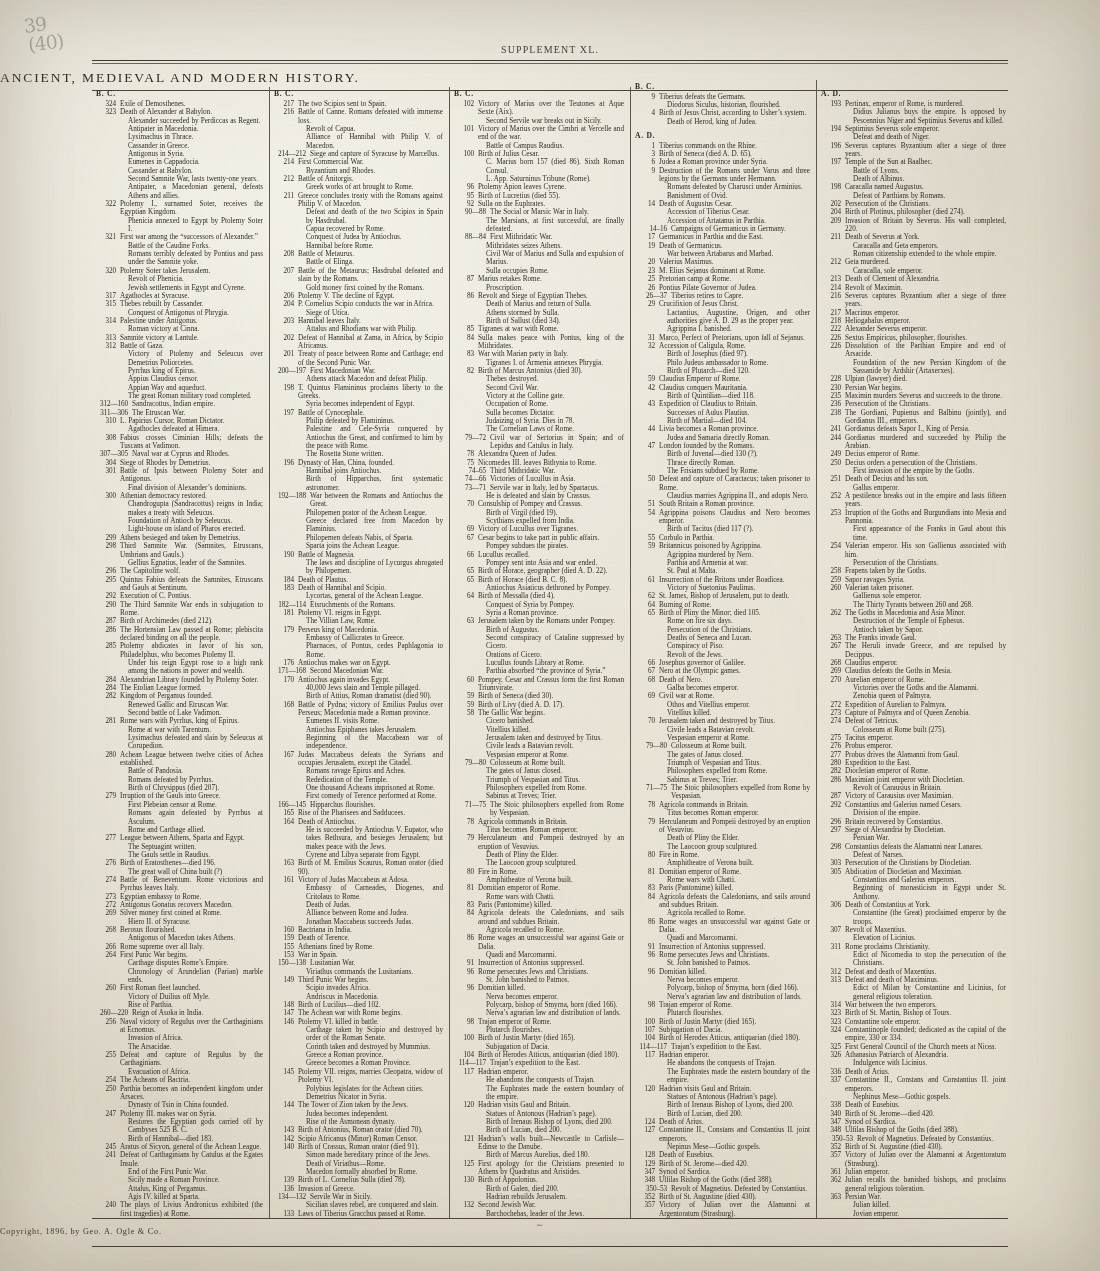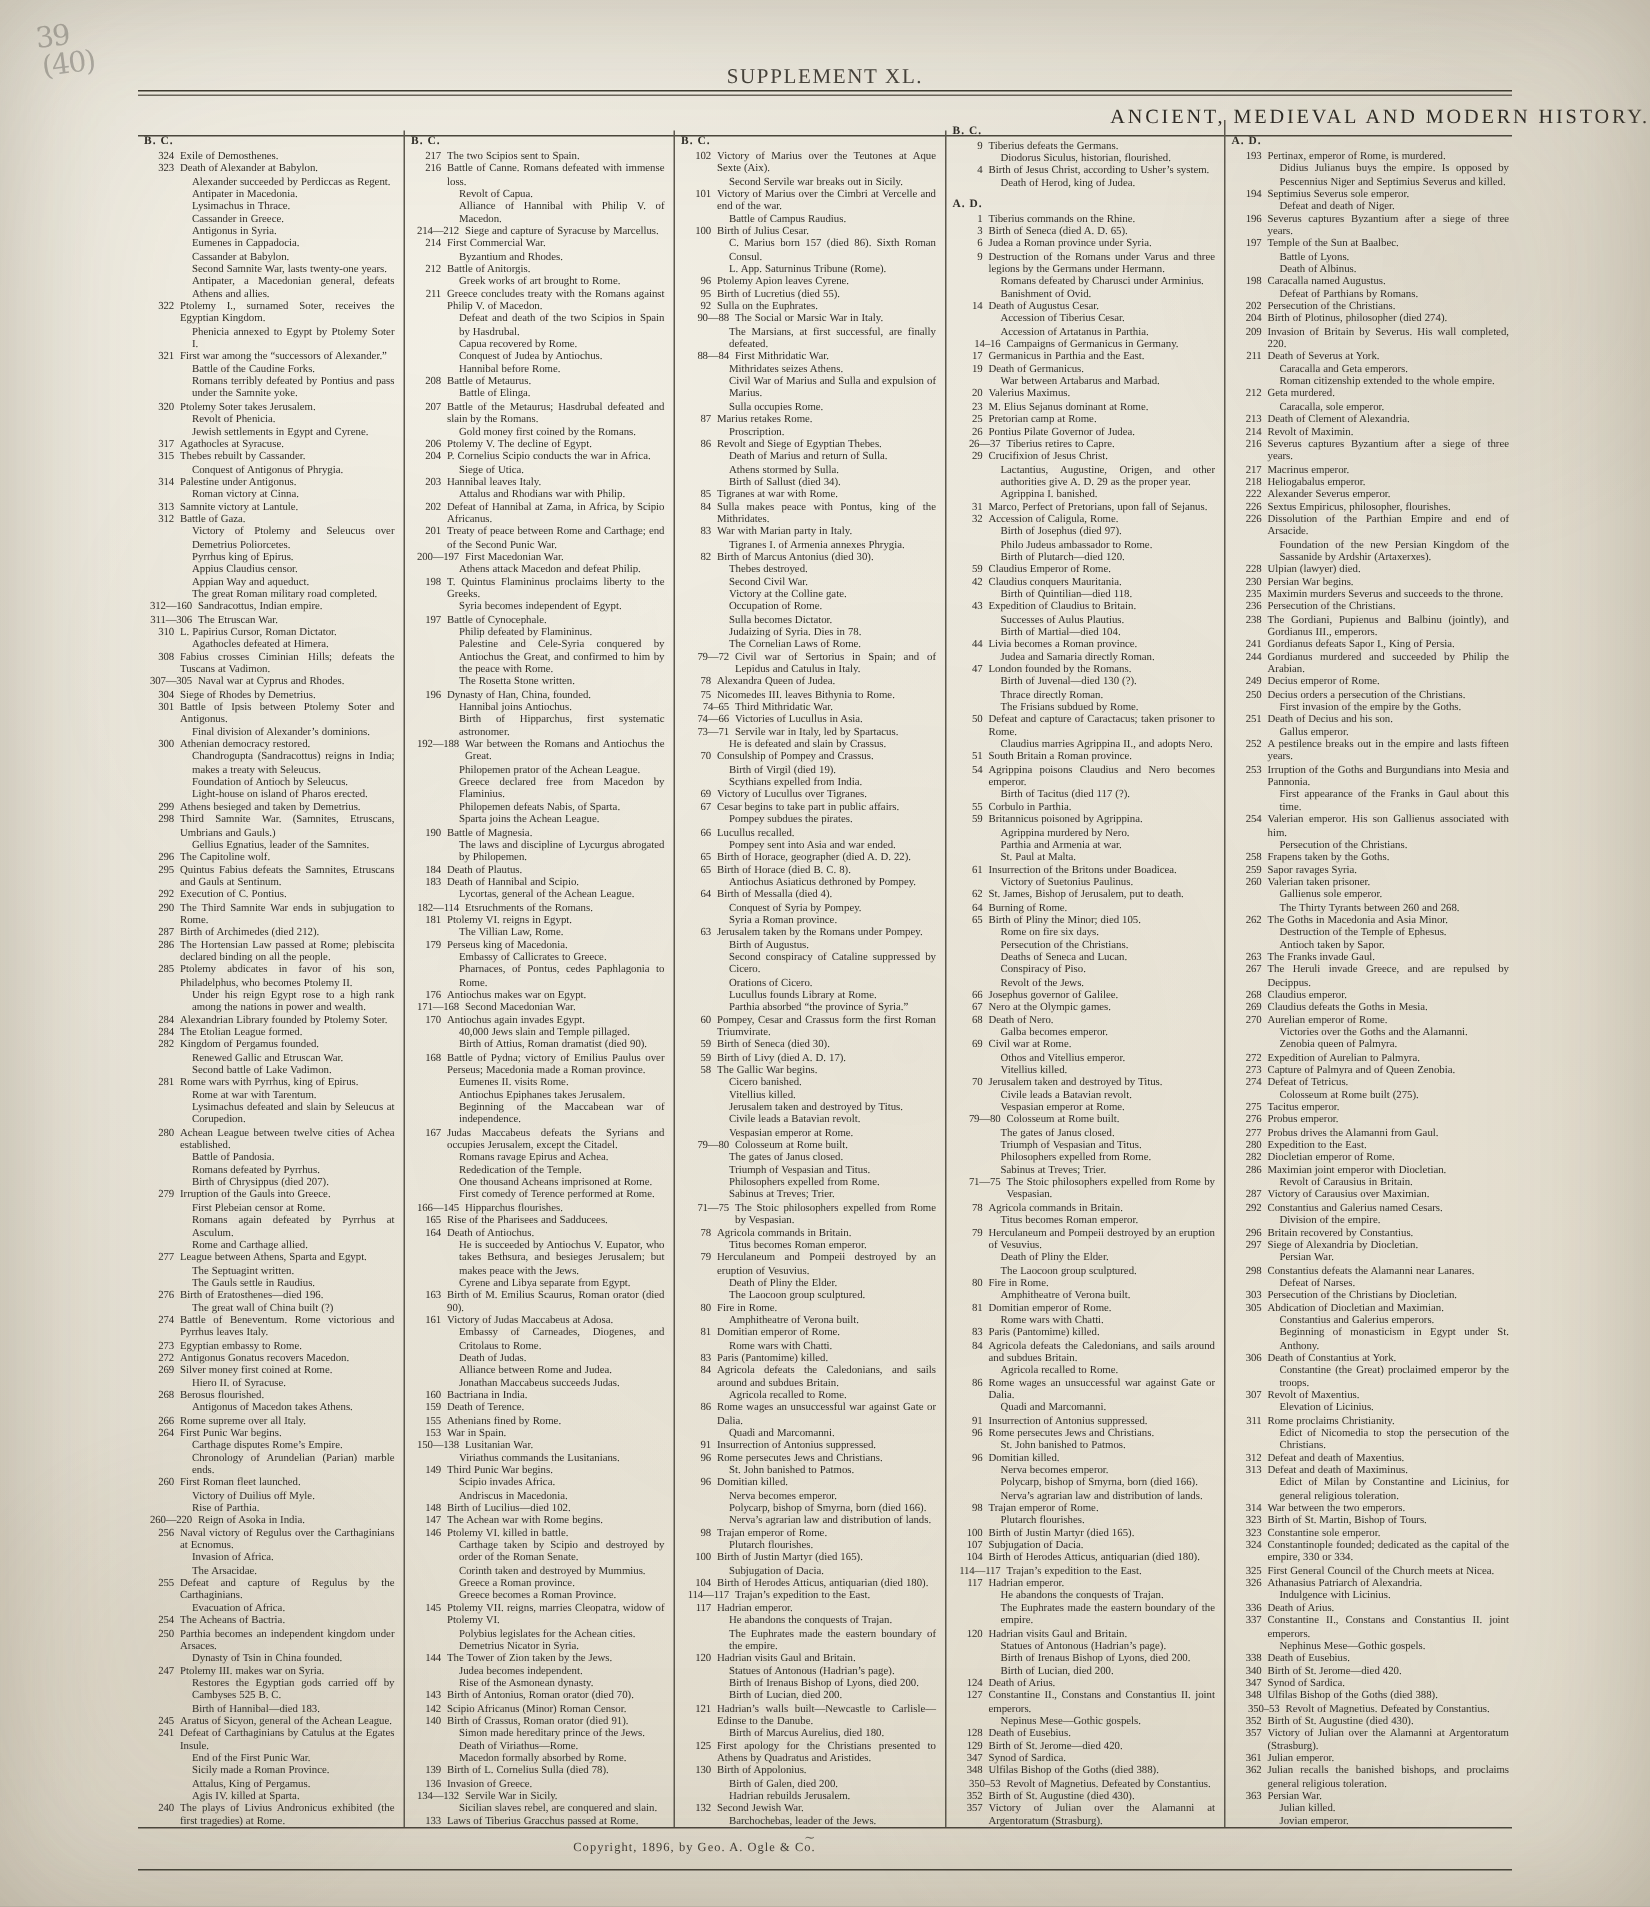--- a/index.html
+++ b/index.html
@@ -64,39 +64,39 @@
   #handnote .hn1 { display:block; letter-spacing:-1px; }
   #handnote .hn2 { display:block; margin-left:2px; letter-spacing:-1px; }
 
   
   #suptitle {
     position: absolute;
     top: 44px;
     left: 0;
     width: 1100px;
     text-align: center;
-    font-size: 14px;
+    font-size: 10px;
     letter-spacing: 1.1px;
     color: #44413a;
   }
   #rule-top {
     position: absolute;
     top: 60px;
     left: 92px;
     width: 916px;
     border-top: 1.6px solid #3b382f;
     border-bottom: 0.6px solid #6b675c;
     height: 2px;
   }
   #maintitle {
     position: absolute;
     top: 70px;
     left: 0;
     width: 1100px;
-    text-align: right;
+    text-align: left;
     font-size: 13.5px;
     letter-spacing: 1.9px;
     color: #2e2b25;
   }
   #rule-mid {
     position: absolute;
     top: 90px;
     left: 92px;
     width: 916px;
     border-top: 1.1px solid #4a463c;
@@ -177,23 +177,23 @@
   #rule-bot2 {
     position: absolute;
     top: 1246px;
     left: 92px;
     width: 916px;
     border-top: 1.3px solid #3f3c33;
   }
   #copyright {
     position: absolute;
     top: 1227px;
-    left: 13px;
+    left: 0;
     width: 900px;
-    text-align: center;
+    text-align: left;
     font-size: 8.3px;
     letter-spacing: .7px;
     color: #3a372f;
   }
   #footmark {
     position: absolute;
     top: 1222px;
     left: 536px;
     width: 26px;
     height: 6px;

